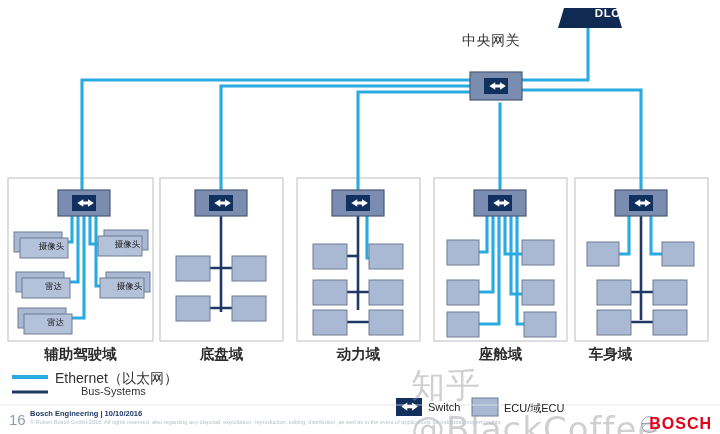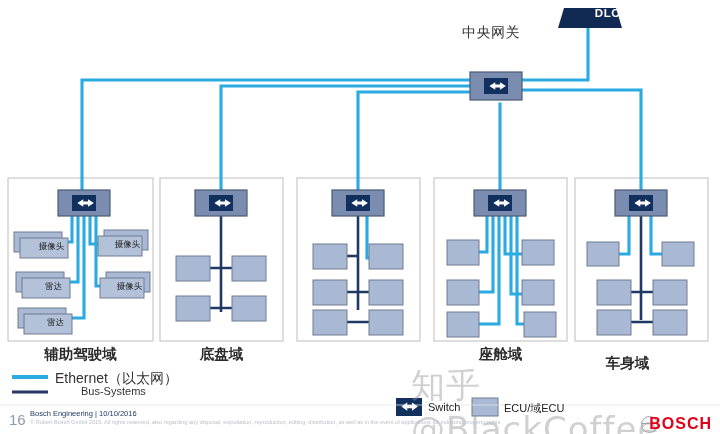--- a/index.html
+++ b/index.html
@@ -8,32 +8,32 @@
     background:#ffffff;
     font-family:"Liberation Sans","DejaVu Sans",sans-serif;
     position:relative;overflow:hidden;
   }
   #root{position:absolute;left:0;top:0;width:720px;height:434px;}
   svg.layer{position:absolute;left:0;top:0;width:720px;height:434px;}
 
   
   .txt{position:absolute;white-space:nowrap;}
   .gw-label{
-    left:462px;top:24px;font-size:14px;color:#333333;letter-spacing:.5px;
+    left:462px;top:32px;font-size:14px;color:#333333;letter-spacing:.5px;
   }
   .domain-label{
     font-size:14.5px;color:#2b2b2b;text-align:center;font-weight:600;
   }
   .legend-txt{font-size:14px;color:#333333;}
   .legend-txt2{font-size:11px;color:#333333;}
   .foot-page{
     left:9px;top:411px;font-size:15px;color:#8d9aa8;
   }
   .foot-title{
-    left:30px;top:409px;font-size:7.5px;color:#1f3864;font-weight:normal;
+    left:30px;top:409px;font-size:7.5px;color:#1f3864;font-weight:bold;
   }
   .foot-copy{
     left:30px;top:419px;font-size:5.6px;color:#b9c2cc;
   }
   .sw-legend-txt{font-size:11px;color:#222;}
   .wm{
     position:absolute;left:411px;top:363px;
     font-size:34px;color:rgba(150,150,150,.45);
     font-family:"DejaVu Sans",sans-serif;letter-spacing:1px;
     pointer-events:none;
@@ -258,22 +258,23 @@
   <div class="dlc-txt">DLC</div>
 
   <div class="sensor-txt" style="left:21px;top:241px;">摄像头</div>
   <div class="sensor-txt" style="left:23px;top:281px;">雷达</div>
   <div class="sensor-txt" style="left:25px;top:317px;">雷达</div>
   <div class="sensor-txt" style="left:97px;top:239px;">摄像头</div>
   <div class="sensor-txt" style="left:99px;top:281px;">摄像头</div>
 
   <div class="txt domain-label" style="left:8px;  top:345px;width:145px;">辅助驾驶域</div>
   <div class="txt domain-label" style="left:160px;top:345px;width:123px;">底盘域</div>
+  <div class="txt domain-label" style="left:297px;top:345px;width:123px;">动力域</div>
   <div class="txt domain-label" style="left:434px;top:345px;width:133px;">座舱域</div>
-  <div class="txt domain-label" style="left:561px;top:345px;width:133px;margin-top:9px;">车身域</div>
+  <div class="txt domain-label" style="left:544px;top:345px;width:133px;">车身域</div>
 
   <div class="txt legend-txt" style="left:55px;top:370px;">Ethernet（以太网）</div>
   <div class="txt legend-txt2" style="left:55px;top:385px;padding-left:26px;">Bus-Systems</div>
 
   <div class="txt sw-legend-txt" style="left:428px;top:401px;">Switch</div>
   <div class="txt sw-legend-txt" style="left:504px;top:401px;">ECU/域ECU</div>
 
   <div class="wm">知乎 @BlackCoffee</div>
 
   <div class="txt foot-page">16</div>

